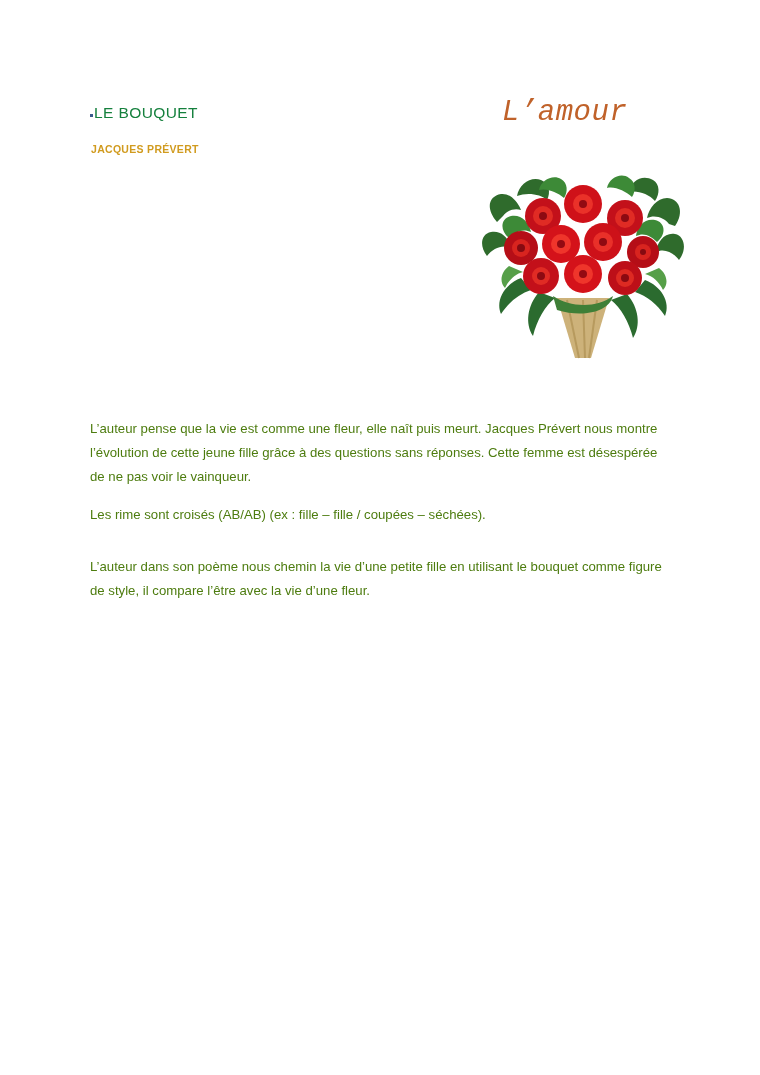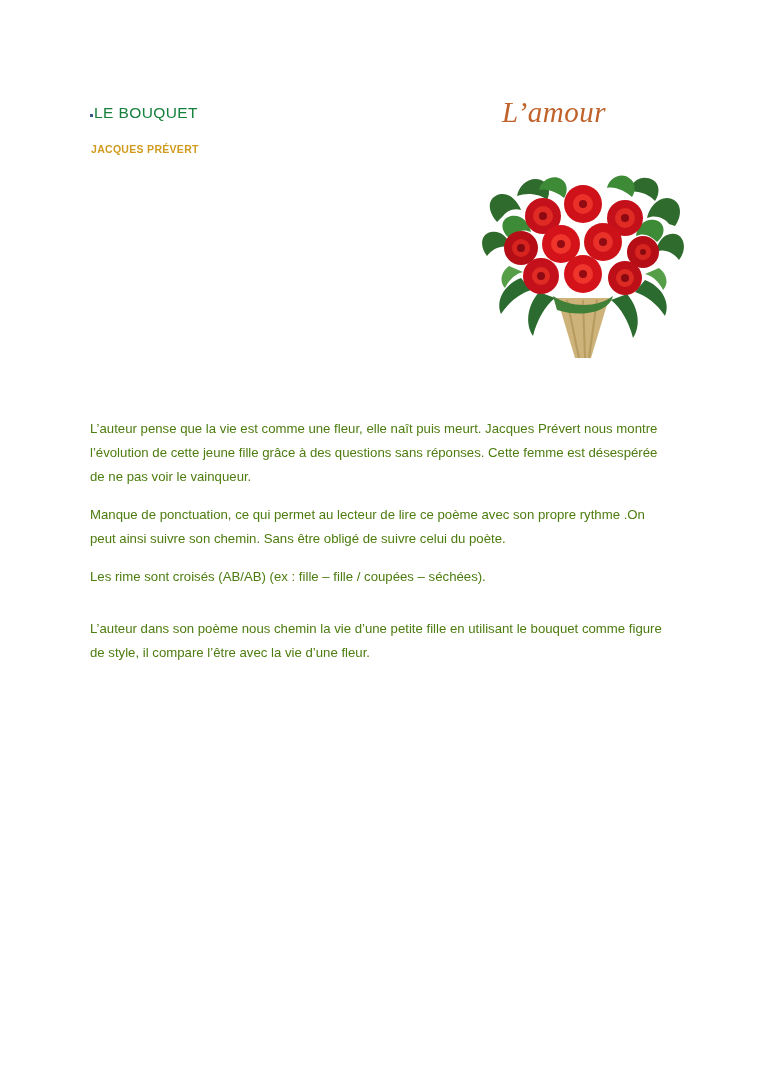--- a/index.html
+++ b/index.html
@@ -51,21 +51,21 @@
     font-weight: bold;
     font-size: 10.5px;
     letter-spacing: 0.3px;
     color: #d19b1f;
   }
 
   .theme-title {
     position: absolute;
     left: 502px;
     top: 96px;
-    font-family: Liberation Serif, serif;
+    font-family: Liberation Mono, monospace;
     font-style: italic;
     font-size: 29px;
     color: #c0622a;
     letter-spacing: 0.5px;
   }
 
   
   .bouquet {
     position: absolute;
     left: 479px;
@@ -182,18 +182,17 @@
 
       <g fill="#4d9a3f" opacity="0.95">
         <path d="M30 106 C22 112 20 122 26 128 C30 120 36 114 44 112 Z"></path>
         <path d="M180 108 C188 114 190 124 184 130 C180 122 174 116 166 114 Z"></path>
       </g>
     </svg>
   </div>
 
   <div class="body-text">
     <p>L’auteur pense que la vie est comme une fleur, elle naît puis meurt. Jacques Prévert nous montre l’évolution de cette jeune fille grâce à des questions sans réponses. Cette femme est désespérée de ne pas voir le vainqueur.</p>
-    <p>Manque de ponctuation, ce qui permet au lecteur de lire ce poème avec son propre rythme .On peut ainsi suivre son chemin. Sans être obligé de suivre celui du poète.</p>
     <p>Les rime sont croisés (AB/AB) (ex : fille – fille / coupées – séchées).</p>
     <p class="gap-before">L’auteur dans son poème nous chemin la vie d’une petite fille en utilisant le bouquet comme figure de style, il compare l’être avec la vie d’une fleur.</p>
   </div>
 
 </div>
 
 </body></html>

